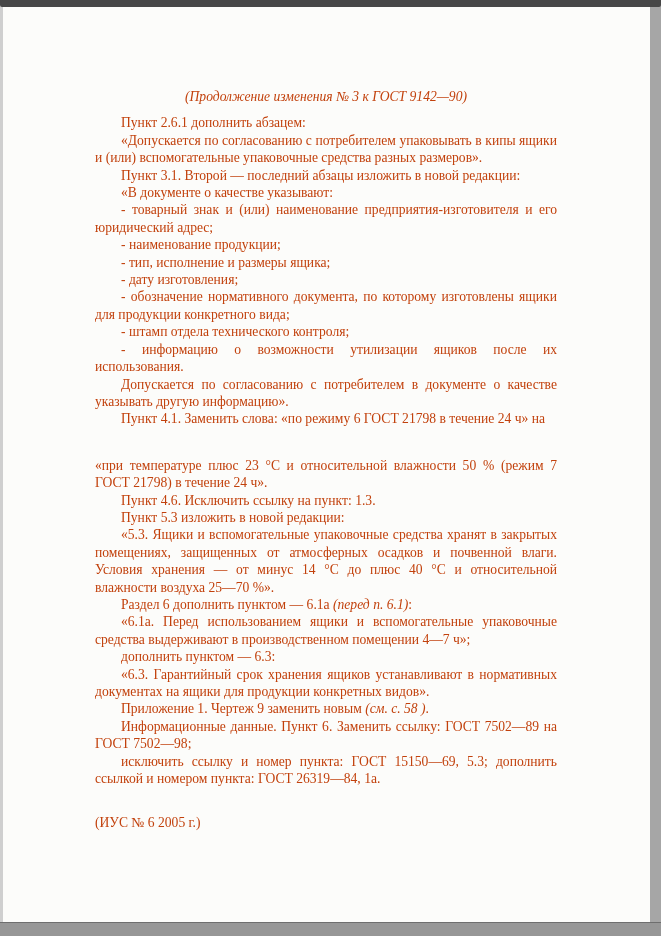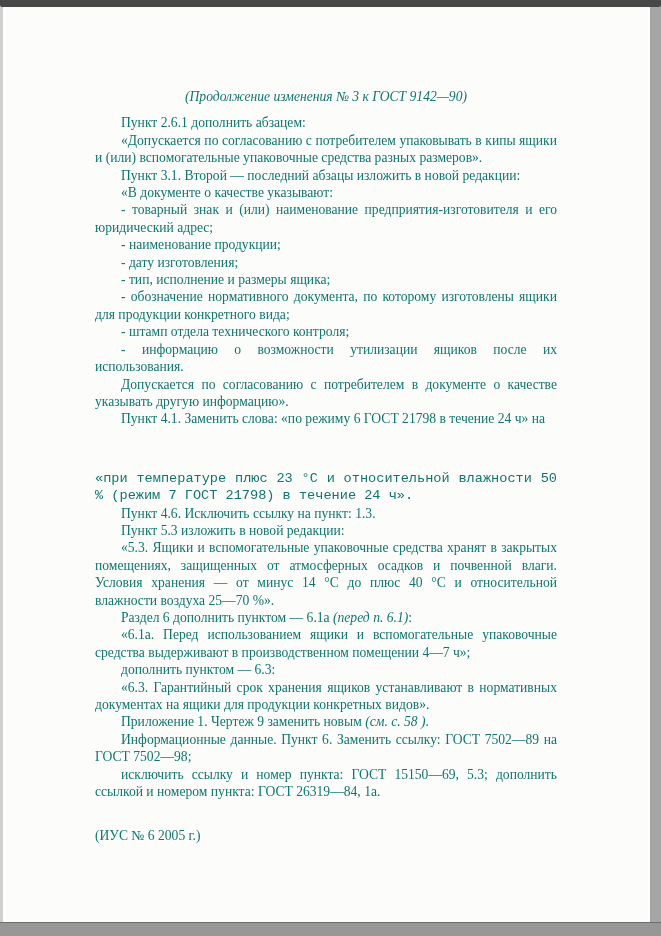--- a/index.html
+++ b/index.html
@@ -17,59 +17,59 @@
   .edge { position: absolute; }
   .edge.top    { top: 0; left: 0; right: 0; height: 7px; background: #474747; border-radius: 0 0 2px 2px; }
   .edge.right  { top: 0; right: 0; bottom: 0; width: 11px; background: #a6a6a6; }
   .edge.bottom { left: 0; right: 0; bottom: 0; height: 13px; background: #979797; box-shadow: 0 -1px 0 #6e6e6e; }
   .edge.left   { top: 0; left: 0; bottom: 0; width: 3px; background: #cfcfcf; }
 
   .content {
     position: absolute;
     left: 95px; top: 88px;
     width: 462px;
-    color: #0f766e;
+    color: #c2410c;
   }
   p {
     margin: 0;
     font-size: 13.6px;
     line-height: 17.4px;
     text-align: justify;
   }
   .indent { text-indent: 26px; }
   .doc-header {
     text-align: center;
     font-style: italic;
     text-indent: 0;
     margin-bottom: 9px;
   }
   .italic { font-style: italic; }
-  .gap-before { margin-top: 42px; font-family: Liberation Mono, monospace; }
+  .gap-before { margin-top: 29px; }
   .doc-footer {
     text-align: left;
     text-indent: 0;
     margin-top: 27px;
   }
 </style>
 </head>
 <body>
 
 <div class="scan">
   <div class="content">
 
     <p class="doc-header">(Продолжение изменения № 3 к ГОСТ 9142—90)</p>
 
     <p class="indent">Пункт 2.6.1 дополнить абзацем:</p>
     <p class="indent">«Допускается по согласованию с потребителем упаковывать в кипы ящики и (или) вспомогательные упаковочные средства разных размеров».</p>
     <p class="indent">Пункт 3.1. Второй — последний абзацы изложить в новой редакции:</p>
     <p class="indent">«В документе о качестве указывают:</p>
     <p class="indent">- товарный знак и (или) наименование предприятия-изготовителя и его юридический адрес;</p>
     <p class="indent">- наименование продукции;</p>
+    <p class="indent">- тип, исполнение и размеры ящика;</p>
     <p class="indent">- дату изготовления;</p>
-    <p class="indent">- тип, исполнение и размеры ящика;</p>
     <p class="indent">- обозначение нормативного документа, по которому изготовлены ящики для продукции конкретного вида;</p>
     <p class="indent">- штамп отдела технического контроля;</p>
     <p class="indent">- информацию о возможности утилизации ящиков после их использования.</p>
     <p class="indent">Допускается по согласованию с потребителем в документе о качестве указывать другую информацию».</p>
     <p class="indent">Пункт 4.1. Заменить слова: «по режиму 6 ГОСТ 21798 в течение 24 ч» на</p>
 
     <p class="gap-before">«при температуре плюс 23 °С и относительной влажности 50 % (режим 7 ГОСТ 21798) в течение 24 ч».</p>
 
     <p class="indent">Пункт 4.6. Исключить ссылку на пункт: 1.3.</p>
     <p class="indent">Пункт 5.3 изложить в новой редакции:</p>

